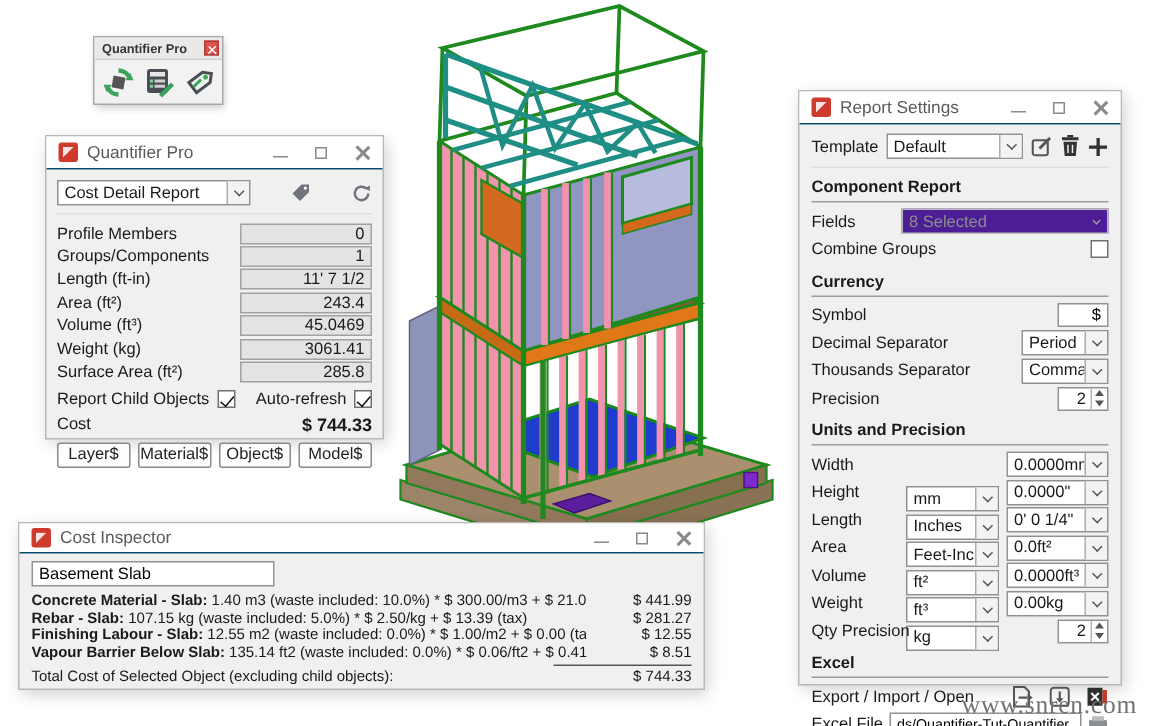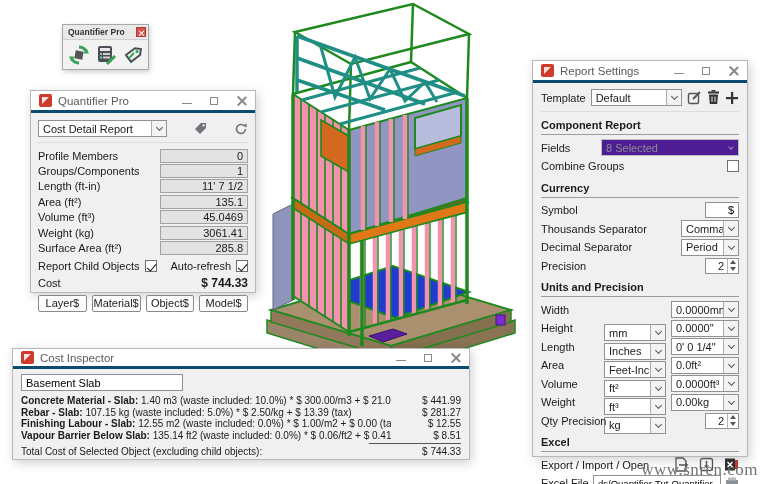--- a/index.html
+++ b/index.html
@@ -10,21 +10,21 @@
     font-size:11px; color:#1a1a1a;
   }
   
   .window {
     position:absolute; background:#f0f0f0;
     border:1px solid #b8b8b8; box-shadow:2px 3px 10px rgba(0,0,0,.18);
     z-index:5;
   }
   .titlebar {
     height:22px; background:#fff; display:flex; align-items:center;
-    gap:6px; padding:0 8px; border-bottom:3px solid #0c4a6e;
+    gap:6px; padding:0 8px; border-bottom:1px solid #0c4a6e;
   }
   .title-text { flex:1; color:#5a5a5a; font-size:11.5px; }
   .red-icon { width:13px; height:13px; background:#ce3b2c; border-radius:2px; position:relative; flex:0 0 auto; }
   .red-icon::after { content:""; position:absolute; left:3px; top:3px; width:7px; height:7px;
     background:#fff; clip-path:polygon(0 0,100% 0,0 100%); opacity:.85; }
   .win-controls { display:flex; gap:15px; align-items:center; }
   .ctl { width:12px; height:12px; position:relative; cursor:pointer; }
   .ctl-min::after { content:""; position:absolute; left:1px; right:1px; bottom:3px; border-bottom:1.5px solid #8a8a8a; }
   .ctl-max::after { content:""; position:absolute; inset:2px; border:1.2px solid #8a8a8a; }
   .ctl-close::before,.ctl-close::after { content:""; position:absolute; left:5.5px; top:0; width:1.5px; height:12px; background:#8a8a8a; }
@@ -299,21 +299,21 @@
     <div class="qp-row">
       <span class="lbl">Groups/Components</span>
       <span class="valbox">1</span>
     </div>
     <div class="qp-row">
       <span class="lbl">Length (ft-in)</span>
       <span class="valbox">11' 7 1/2</span>
     </div>
     <div class="qp-row">
       <span class="lbl">Area (ft²)</span>
-      <span class="valbox">135.1</span>
+      <span class="valbox">243.4</span>
     </div>
     <div class="qp-row">
       <span class="lbl">Volume (ft³)</span>
       <span class="valbox">45.0469</span>
     </div>
     <div class="qp-row">
       <span class="lbl">Weight (kg)</span>
       <span class="valbox">3061.41</span>
     </div>
     <div class="qp-row">
@@ -394,32 +394,32 @@
       <span class="lbl">Combine Groups</span>
       <span class="checkbox"></span>
     </div>
 
     <div class="section-head">Currency</div>
     <div class="rs-row">
       <span class="lbl">Symbol</span>
       <input class="ci-input" style="width: 34px; height: 16px; margin: 0px; text-align: right;" readonly="" value="$">
     </div>
     <div class="rs-row">
+      <span class="lbl">Decimal Separator</span>
+      <div class="combo" style="width:58px;">
+        <span class="val">Period</span>
+        <span class="dbtn">
+            <span class="chev"></span>
+          </span>
+      </div>
+    </div>
+    <div class="rs-row">
       <span class="lbl">Thousands Separator</span>
       <div class="combo" style="width:58px;">
         <span class="val">Comma</span>
-        <span class="dbtn">
-            <span class="chev"></span>
-          </span>
-      </div>
-    </div>
-    <div class="rs-row">
-      <span class="lbl">Decimal Separator</span>
-      <div class="combo" style="width:58px;">
-        <span class="val">Period</span>
         <span class="dbtn">
             <span class="chev"></span>
           </span>
       </div>
     </div>
     <div class="rs-row">
       <span class="lbl">Precision</span>
       <div class="spin">
         <span class="num">2</span>
         <span class="arrows">

